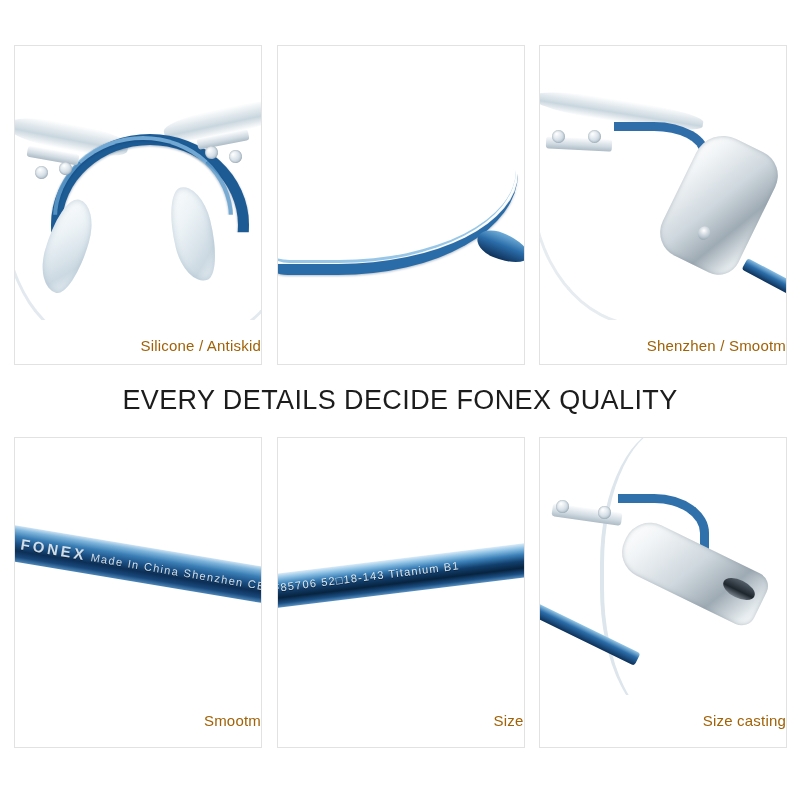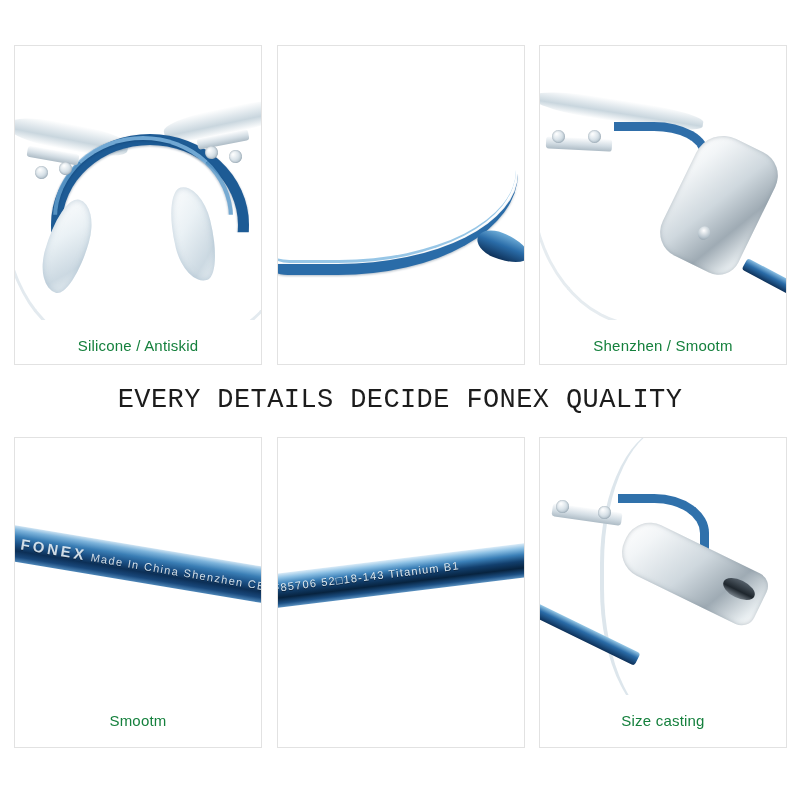--- a/index.html
+++ b/index.html
@@ -45,40 +45,40 @@
     position: absolute;
     left: 0; top: 0; right: 0;
     bottom: 44px;
     overflow: hidden;
   }
 
   .caption {
     position: absolute;
     left: 0; right: 0;
     bottom: 10px;
-    text-align: center;
+    text-align: right;
     font-size: 15px;
-    color: #15803d;
+    color: #a16207;
     letter-spacing: .2px;
     font-family: "Liberation Sans", sans-serif;
   }
   .panel-bottom .caption { bottom: 18px; }
   .panel-bottom .photo { bottom: 52px; }
 
   
   .headline {
     position: absolute;
     top: 385px;
     left: 0;
     width: 800px;
     text-align: center;
     font-size: 27px;
     color: #1c1c1c;
     letter-spacing: .4px;
-    font-family: Liberation Mono, monospace;
+    font-family: Liberation Sans, sans-serif;
     font-weight: 400;
   }
 
   
   .art { position: absolute; inset: 0; }
   .clear-rim {
     position: absolute;
     background: linear-gradient(to bottom,
       rgba(255,255,255,0) 0%, #dfe7ec 35%, #c9d6de 60%, rgba(255,255,255,0) 100%);
     border-radius: 40%;
@@ -384,20 +384,21 @@
 
     <div class="panel panel-bottom p5">
       <div class="photo">
         <div class="art">
           <div class="arm-wrap">
             <div class="arm-body"></div>
             <div class="engr">F85706  52□18-143   Titanium B1</div>
           </div>
         </div>
       </div>
+      <div class="caption">Size</div>
     </div>
 
     <div class="panel panel-bottom p6">
       <div class="photo">
         <div class="art">
           <div class="lens"></div>
           <div class="screwplate plate"></div>
           <div class="screw" style="left:16px;top:62px;transform:rotate(8deg);"></div>
           <div class="screw" style="left:58px;top:68px;transform:rotate(8deg);"></div>
           <div class="endpiece"></div>

